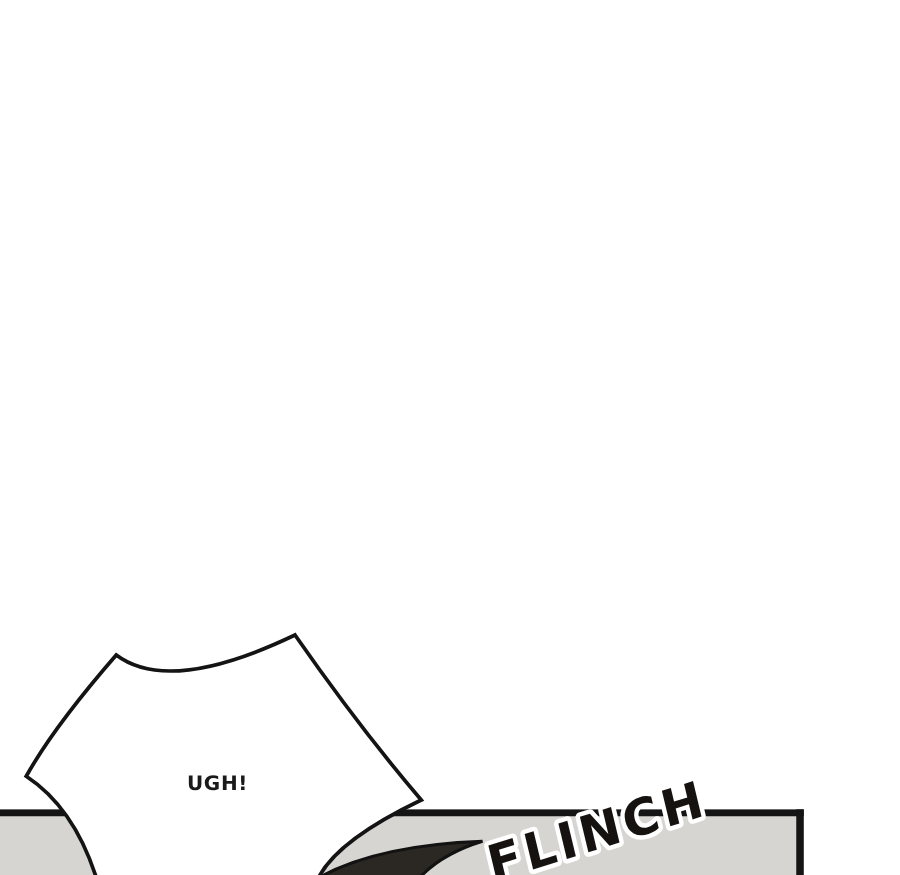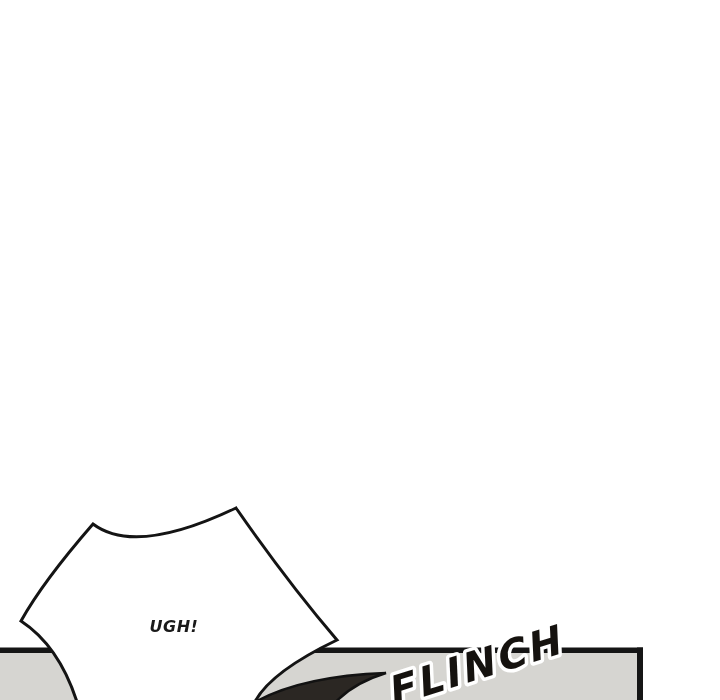--- a/index.html
+++ b/index.html
@@ -7,21 +7,20 @@
     padding: 0;
     background: #ffffff;
   }
   .stage {
     position: relative;
     width: 720px;
     height: 700px;
     overflow: hidden;
     background: #ffffff;
     font-family: "DejaVu Sans", sans-serif;
-    font-style: italic;
   }
   .stage svg {
     position: absolute;
     left: 0;
     top: 0;
     display: block;
   }
   .bubble-text {
     font-family: "DejaVu Sans", sans-serif;
     font-weight: bold;

